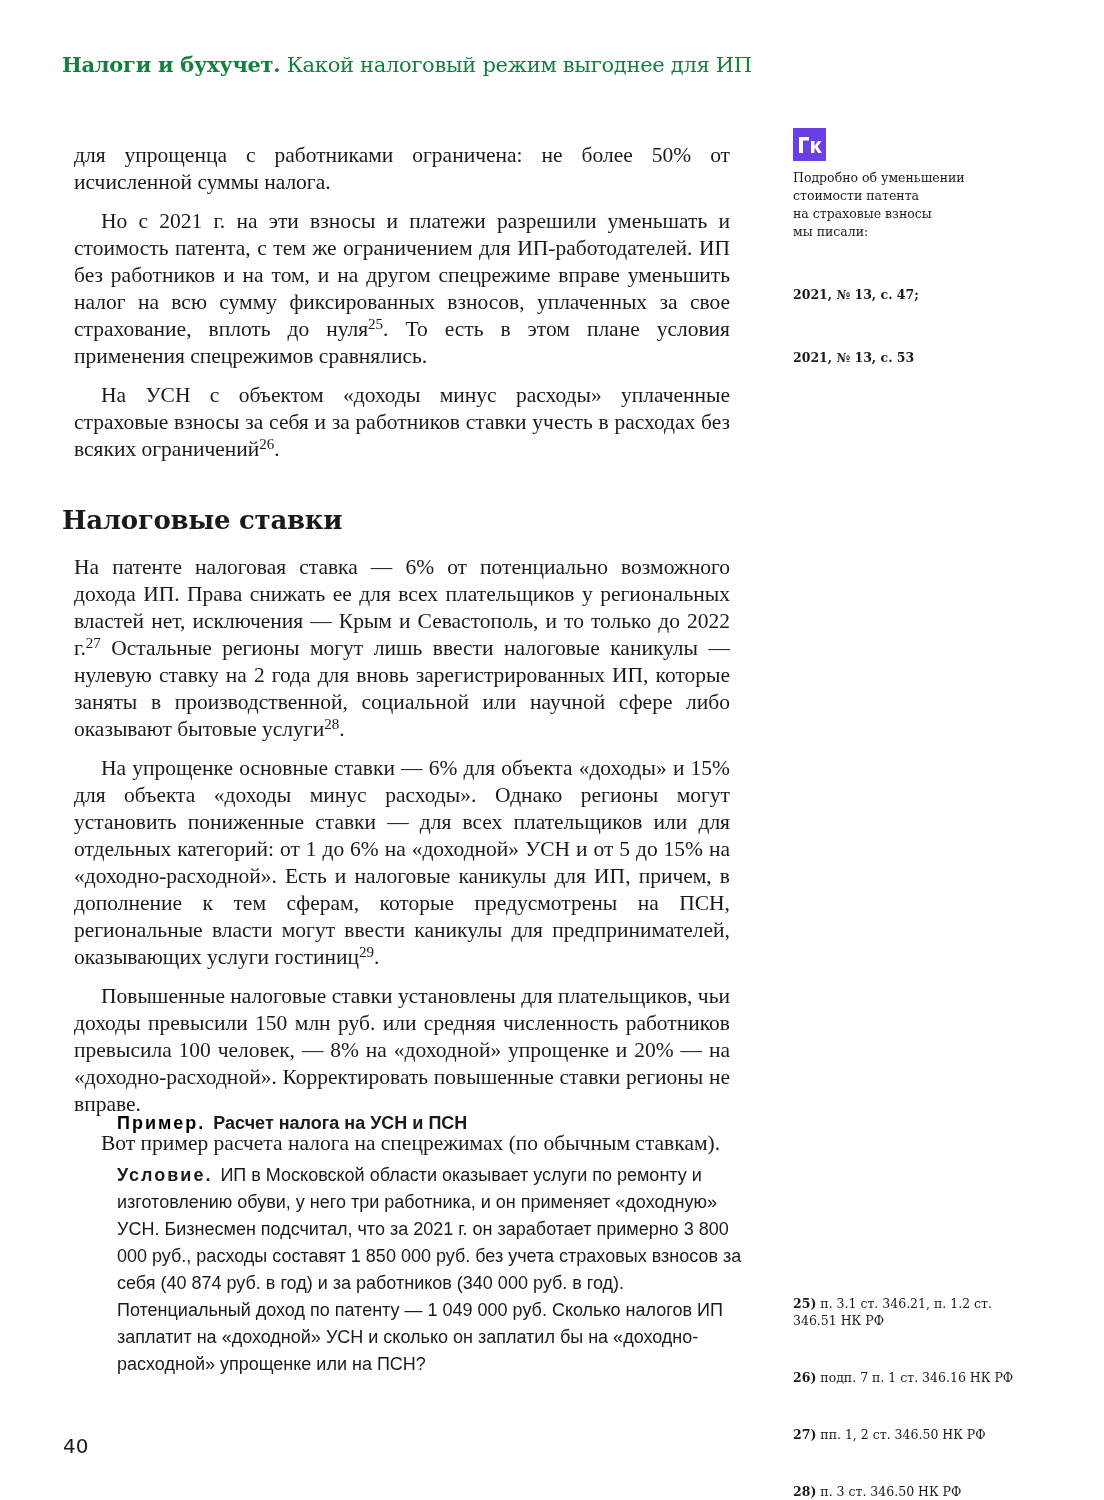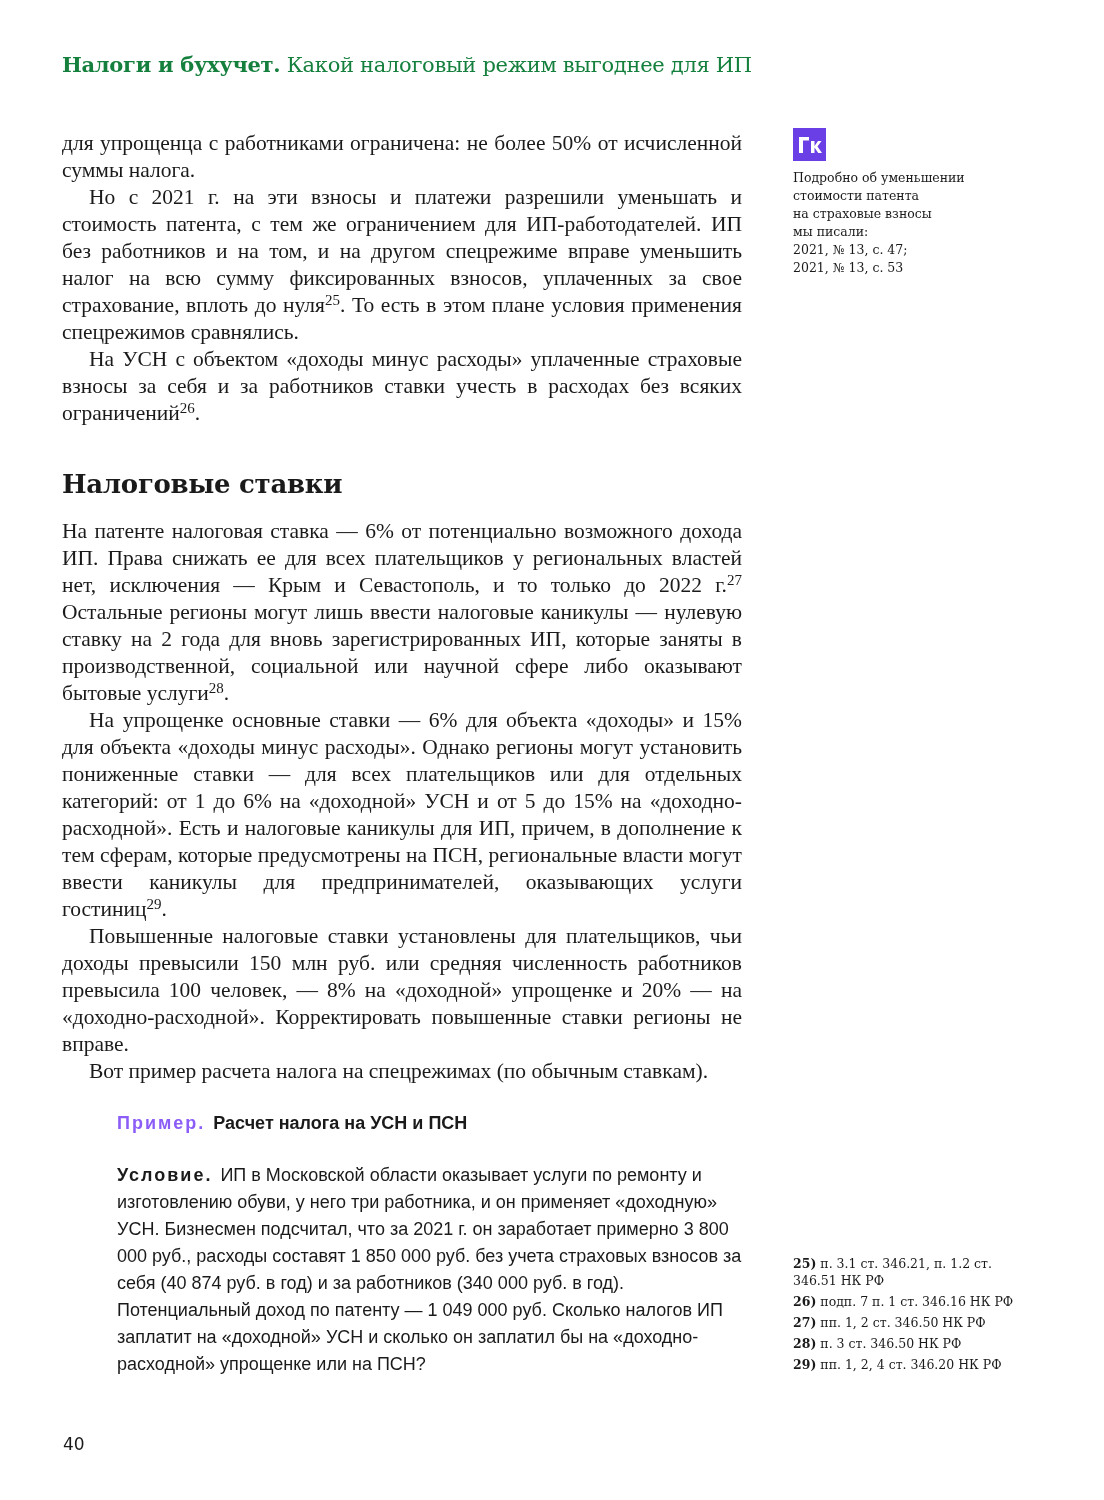--- a/index.html
+++ b/index.html
@@ -1,36 +1,36 @@
 <!DOCTYPE html>
 <html><head>
   <meta charset="utf-8">
   <style>
     html, body { margin: 0; padding: 0; background: #ffffff; }
     body { width: 1104px; height: 1500px; position: relative; overflow: hidden; color: #1a1a1a; }
     .header { position: absolute; left: 62px; top: 52px; font-family: "DejaVu Serif", serif; font-size: 21px; color: #15803d; letter-spacing: -0.3px; }
     .header .bold { font-weight: bold; }
     .main { position: absolute; left: 62px; top: 130px; width: 680px; font-family: "Liberation Serif", serif; font-size: 21.5px; line-height: 27px; text-align: justify; }
-    .main p { margin: 0; }
+    .main p { margin: 12px; }
     .main p.indent { text-indent: 27px; }
     sup { font-size: 15px; line-height: 0; vertical-align: 7px; }
     .h2 { font-family: "DejaVu Serif", serif; font-weight: bold; font-size: 26px; margin: 44px 0 20px 0 !important; letter-spacing: -0.3px; }
     .example { position: absolute; left: 117px; top: 1110px; width: 625px; font-family: "Liberation Sans", sans-serif; font-size: 18px; line-height: 27px; color: #1a1a1a; }
     .example .ex-title { margin-bottom: 25px; }
-    .example .ex-label { color: #8b5cf6; font-weight: bold; letter-spacing: 2px; margin-right: 8px; }
+    .example .ex-label { color: #000000; font-weight: bold; letter-spacing: 2px; margin-right: 8px; }
     .example .ex-head { font-weight: bold; }
     .example .cond-label { font-weight: bold; letter-spacing: 2px; margin-right: 8px; margin-top: 24px; }
     .example p { margin: 0; }
     .side { position: absolute; left: 793px; top: 128px; width: 200px; font-family: "DejaVu Serif", serif; font-size: 12.5px; line-height: 18px; }
     .logo { width: 33px; height: 33px; background: #6a3fe6; display: flex; align-items: center; justify-content: center; margin-bottom: 8px; }
-    .side .bold { font-weight: normal; }
+    .side .bold { font-weight: bold; margin-top: 45px; }
     .footnotes { position: absolute; left: 793px; top: 1255px; width: 240px; font-family: "DejaVu Serif", serif; font-size: 12.5px; line-height: 17px; }
-    .footnotes .fn { margin-bottom: 4px; }
+    .footnotes .fn { margin-bottom: 4px; margin-top: 40px; }
     .footnotes .num { font-weight: bold; }
-    .pagenum { position: absolute; left: 63px; top: 1434px; font-family: "DejaVu Sans", sans-serif; font-size: 17px; color: #1a1a1a; }
+    .pagenum { position: absolute; left: 63px; top: 1434px; font-family: "DejaVu Sans", sans-serif; font-size: 20px; color: #1a1a1a; }
   </style>
 </head>
 <body>
 
 <div class="header">
   <span class="bold">Налоги и бухучет.</span>
   <span>Какой налоговый режим выгоднее для ИП</span>
 </div>
 
 <div class="main">

